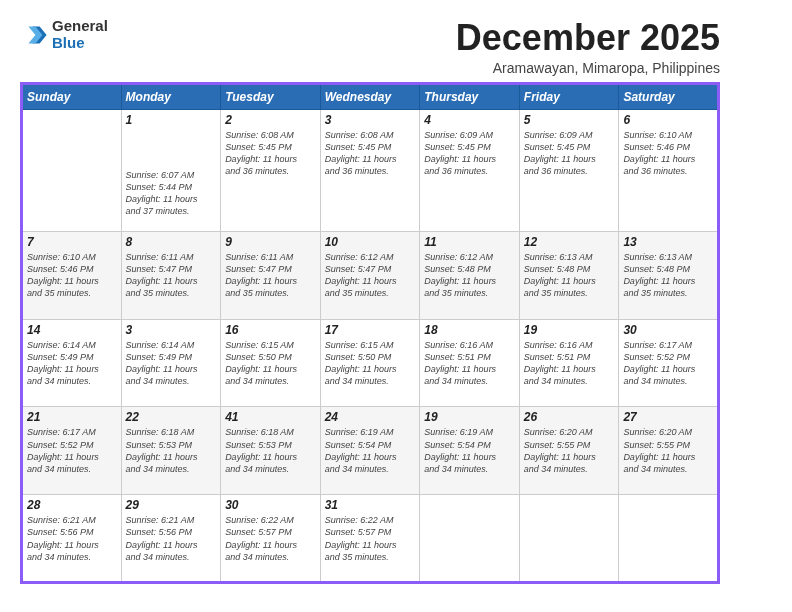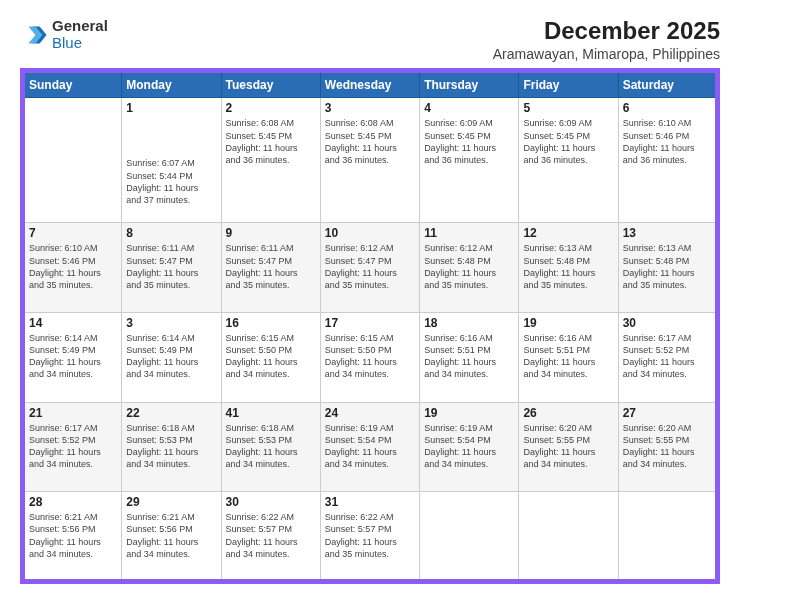--- a/index.html
+++ b/index.html
@@ -33,47 +33,48 @@
       flex-direction: column;
       line-height: 1.1;
     }
     .logo-general {
       font-size: 15px;
       font-weight: bold;
       color: #333;
     }
     .logo-blue {
       font-size: 15px;
-      font-weight: normal;
+      font-weight: bold;
       color: #1a6fb5;
     }
     .logo-icon {
       width: 28px;
       height: 28px;
     }
     .title-block {
       text-align: right;
     }
     .main-title {
-      font-size: 24px;
+      font-size: 36px;
       font-weight: bold;
       color: #222;
       line-height: 1.1;
     }
     .subtitle {
       font-size: 14px;
       color: #444;
       margin-top: 2px;
     }
     .calendar {
       flex: 1;
-      border: 5px solid #8b5cf6;
+      border: 3px solid #8b5cf6;
       border-collapse: collapse;
       width: 100%;
       table-layout: fixed;
+      font-style: italic;
     }
     .calendar th {
       background-color: #2a6db5;
       color: #fff;
       font-size: 12px;
       font-weight: bold;
       padding: 5px 4px;
       text-align: left;
       border: 1px solid #1a5a9a;
     }

